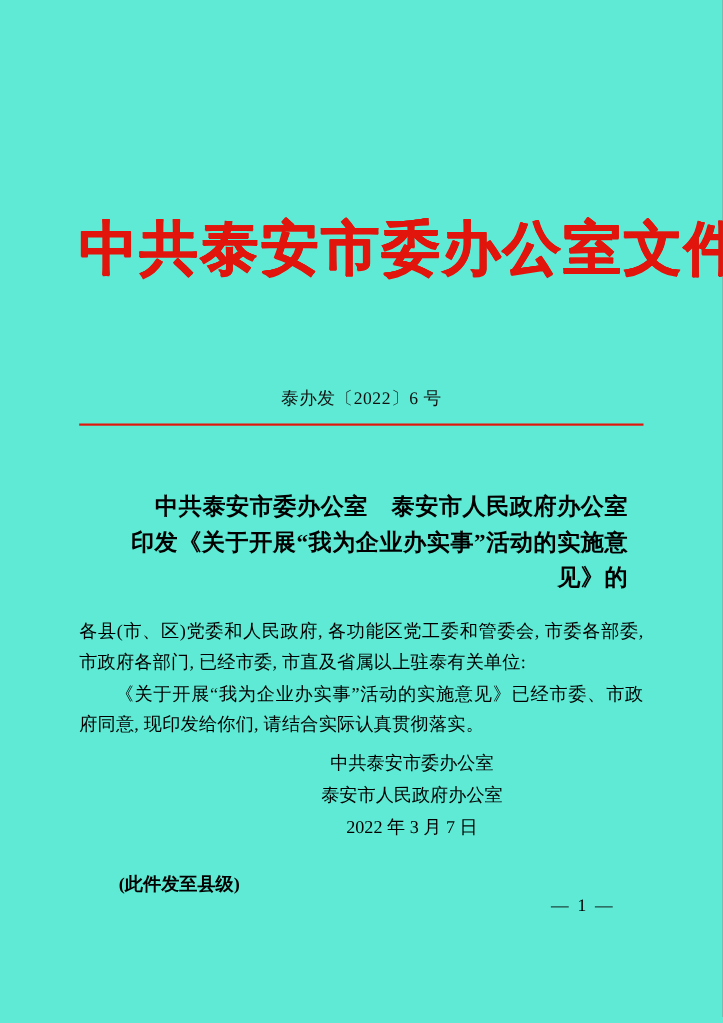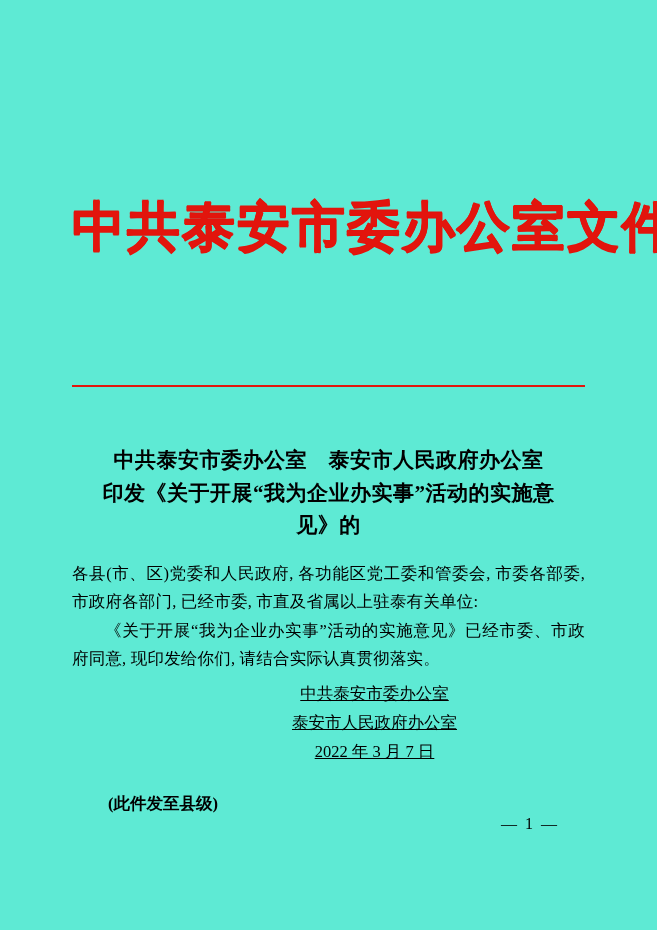--- a/index.html
+++ b/index.html
@@ -63,21 +63,21 @@
     height: 2px;
     background: #e2150d;
   }
 
   
   .title-block {
     position: absolute;
     top: 444px;
     left: 14px;
     right: 14px;
-    text-align: center;
+    text-align: right;
     font-size: 21px;
     font-weight: bold;
     line-height: 1.55;
     color: #000;
     letter-spacing: 0.5px;
   }
   .title-line-3 {
     letter-spacing: 14px;
     padding-left: 14px;
   }
@@ -108,21 +108,20 @@
     left: 0;
     right: 0;
     font-size: 16.5px;
     line-height: 1.75;
     color: #000;
     text-align: center;
     padding-left: 92px;
   }
   .signature div {
     white-space: nowrap;
-    text-decoration: underline;
   }
 
   
   .footnote {
     position: absolute;
     top: 777px;
     left: 36px;
     font-size: 16.5px;
     color: #000;
     font-weight: bold;
@@ -140,20 +139,21 @@
   }
 </style>
 </head>
 <body>
 
 <div class="page">
   <div class="doc-inner">
 
     <div class="masthead">中共泰安市委办公室文件</div>
 
+    <div class="doc-number">泰办发〔2022〕6 号</div>
 
     <div class="title-block">
       <div class="title-line-1">中共泰安市委办公室　泰安市人民政府办公室</div>
       <div class="title-line-2">印发《关于开展“我为企业办实事”活动的实施意见》的</div>
     </div>
 
     <div class="body-block">
       <p>各县(市、区)党委和人民政府, 各功能区党工委和管委会, 市委各部委, 市政府各部门, 已经市委, 市直及省属以上驻泰有关单位:</p>
       <p class="indent-2">《关于开展“我为企业办实事”活动的实施意见》已经市委、市政府同意, 现印发给你们, 请结合实际认真贯彻落实。</p>
     </div>

